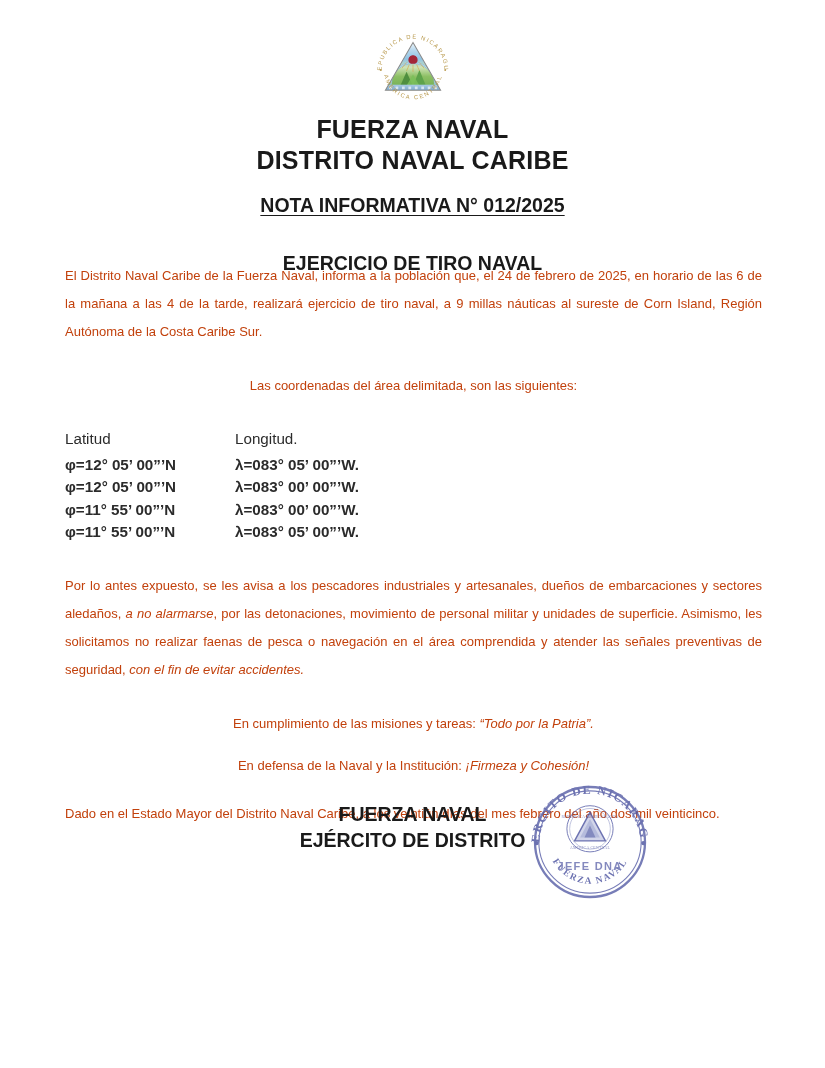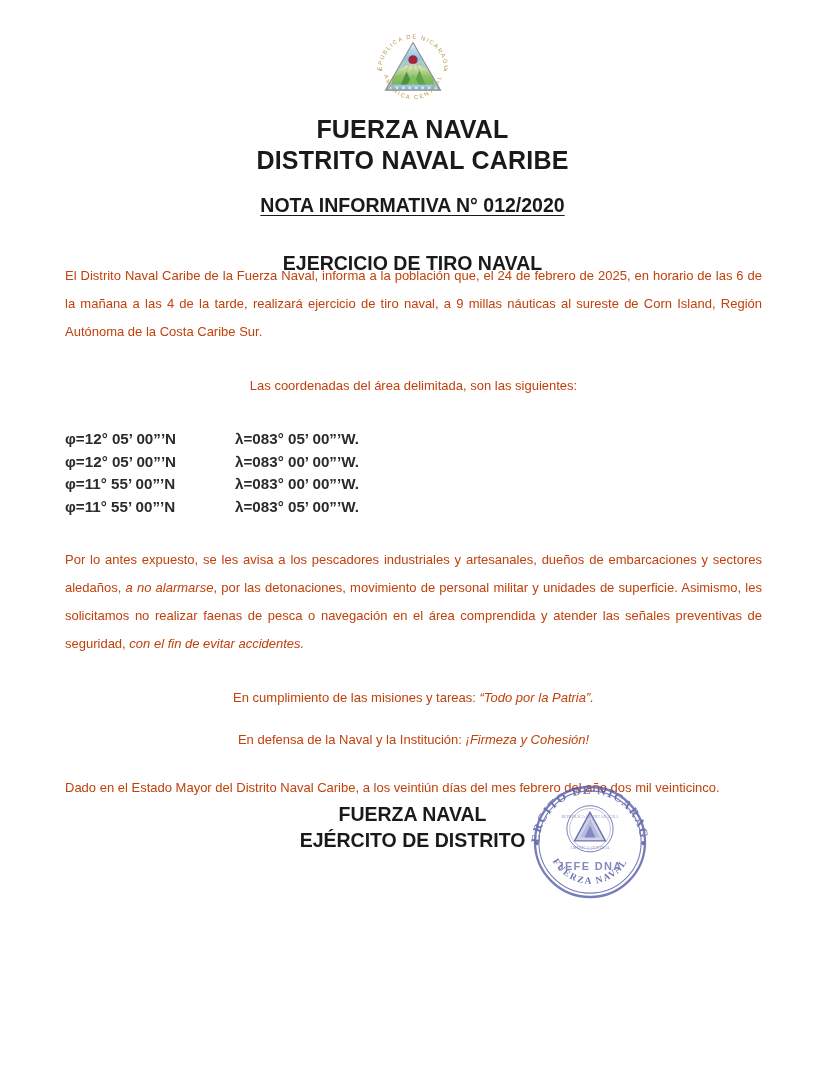--- a/index.html
+++ b/index.html
@@ -218,36 +218,40 @@
       </svg>
     </div>
   </div>
 
   <div class="heading-block">
     <div class="h-main">
       <div>FUERZA NAVAL</div>
       <div>DISTRITO NAVAL CARIBE</div>
     </div>
     <div class="h-sub">
-      <span class="u">NOTA INFORMATIVA N° 012/2020</span>
+      <span class="u">NOTA INFORMATIVA N° 012/2025</span>
     </div>
     <div class="h-title3">EJERCICIO DE TIRO NAVAL</div>
   </div>
 
   <div class="body-block">
 
     <p class="para">El Distrito Naval Caribe de la Fuerza Naval, informa a la población que, el 24 de febrero de 2025, en horario de las 6 de la mañana a las 4 de la tarde, realizará ejercicio de tiro naval, a 9 millas náuticas al sureste de Corn Island, Región Autónoma de la Costa Caribe Sur.</p>
 
     <div class="gap-26"></div>
 
     <p class="para nojust">Las coordenadas del área delimitada, son las siguientes:</p>
 
     <div class="gap-28"></div>
 
     <div class="coords">
+      <div class="crow hdr">
+        <div class="c-lat">Latitud</div>
+        <div class="c-lon">Longitud.</div>
+      </div>
       <div class="crow">
         <div class="c-lat">φ=12° 05’ 00”’N</div>
         <div class="c-lon">λ=083° 05’ 00”’W.</div>
       </div>
       <div class="crow">
         <div class="c-lat">φ=12° 05’ 00”’N</div>
         <div class="c-lon">λ=083° 00’ 00”’W.</div>
       </div>
       <div class="crow">
         <div class="c-lat">φ=11° 55’ 00”’N</div>

